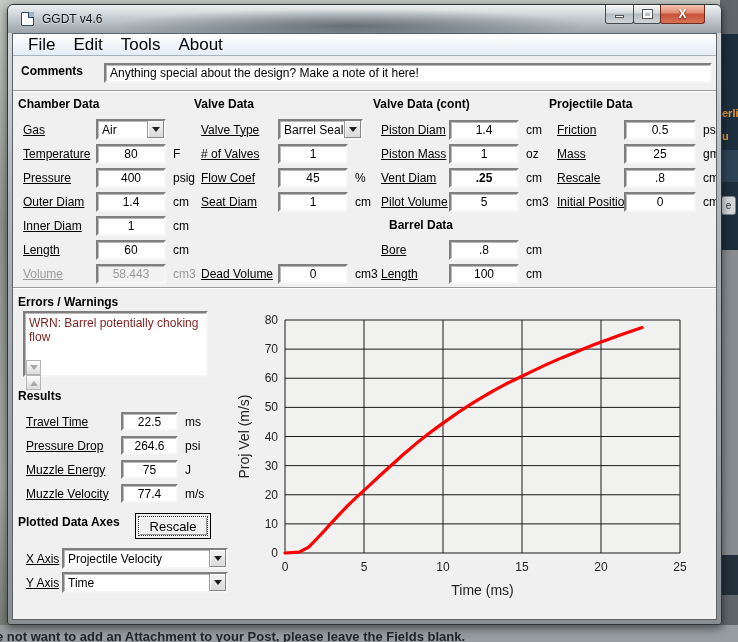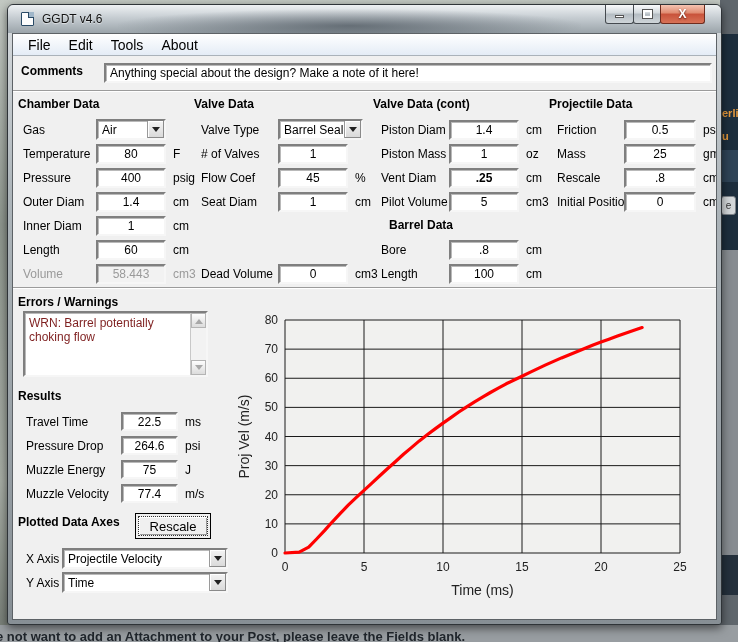--- a/index.html
+++ b/index.html
@@ -47,48 +47,48 @@
   .glyph-min { width:9px; height:3px; background:#fff; border:1px solid #555; margin-top:5px; }
   .glyph-max { width:9px; height:8px; border:2px solid #fff; outline:1px solid #555; background:transparent; }
   .glyph-close { color:#fff; font-weight:bold; font-size:12px; text-shadow:0 1px 2px rgba(60,10,0,.8); }
 
   .window-body { position:absolute; left:4px; right:4px; top:28px; bottom:4px;
                  background:#f0f0f0; border:1px solid #5d6periodic266;border:1px solid #5d6266; overflow:hidden; }
 
   .menubar { position:absolute; left:0; right:0; top:0; height:22px;
              background:linear-gradient(180deg,#ffffff,#e4ecf6); border-bottom:1px solid #aab2ba;
              display:flex; align-items:center; padding-left:6px; }
-  .menu-item { padding:2px 9px; font-size:14px; color:#000; }
+  .menu-item { padding:2px 9px; font-size:17px; color:#000; }
 
   
   .sep { position:absolute; left:0; right:0; height:2px; border-top:1px solid #9b9b9b; border-bottom:1px solid #ffffff; }
   .sec-title { position:absolute; font-weight:bold; font-size:12px; color:#000; white-space:nowrap; }
   .frow { position:absolute; display:flex; align-items:center; height:21px; white-space:nowrap; }
-  .flabel { font-size:12px; color:#000; }
+  .flabel { font-size:12px; color:#000;text-decoration:underline; }
   .tfield { height:20px; background:#fff; text-align:center; font-size:12px; line-height:17px;
             border:2px solid; border-color:#7f7f7f #f6f6f6 #f6f6f6 #7f7f7f; box-shadow:inset 1px 1px 0 #b9b9b9; }
   .tfield.disabled { background:#f2f2f2; color:#9a9a9a; }
   .unit { margin-left:7px; font-size:12px; }
   .combo { height:21px; background:#fff; border:2px solid; border-color:#7f7f7f #f6f6f6 #f6f6f6 #7f7f7f;
            box-shadow:inset 1px 1px 0 #b9b9b9; display:flex; align-items:center; }
   .combo-text { flex:1; padding-left:4px; font-size:12px; line-height:16px; }
   .combo-btn { width:17px; align-self:stretch; background:linear-gradient(180deg,#f4f4f4,#d8d8d8);
                border-left:1px solid #9a9a9a; box-shadow:inset -1px -1px 0 #8a8a8a, inset 1px 1px 0 #fff;
                display:flex; align-items:center; justify-content:center; }
   .arr-down { width:0; height:0; border:4px solid transparent; border-top:5px solid #222; margin-top:4px; }
 
   .btn-disabled { position:absolute; background:#f0f0f0; border:2px solid; border-color:#f8f8f8 #7f7f7f #7f7f7f #f8f8f8;
                   color:#a2a2a2; text-shadow:1px 1px 0 #fff; font-size:15px; display:flex; align-items:center; justify-content:center; }
   .btn-default { position:absolute; background:#f0f0f0; border:1px solid #000; padding:2px;
                  display:flex; align-items:center; justify-content:center; }
   .btn-default .inner { flex:1; height:100%; border:1px dotted #333; display:flex; align-items:center; justify-content:center;
                  font-size:13px; box-shadow:inset 1px 1px 0 #fff, inset -1px -1px 0 #9a9a9a; }
 
   .listbox { position:absolute; background:#fff; border:2px solid; border-color:#7f7f7f #f6f6f6 #f6f6f6 #7f7f7f;
-             box-shadow:inset 1px 1px 0 #b9b9b9; display:flex; }
+             box-shadow:inset 1px 1px 0 #b9b9b9; display:flex;flex-direction:column; }
   .list-text { flex:1; padding:3px 2px 0 4px; color:#7e1f1f; font-size:12px; line-height:14px; }
   .vscroll { width:16px; background:#f2f2f2; border-left:1px solid #c8c8c8; position:relative; }
   .scroll-btn { position:absolute; left:0; width:15px; height:15px; background:linear-gradient(180deg,#fdfdfd,#dcdcdc);
                 border:1px solid #b4b4b4; display:flex; align-items:center; justify-content:center; }
   .scroll-btn.up { top:0; } .scroll-btn.down { bottom:0; }
   .tri-up { width:0; height:0; border:4px solid transparent; border-bottom:5px solid #a8a8a8; margin-bottom:3px; }
   .tri-down { width:0; height:0; border:4px solid transparent; border-top:5px solid #a8a8a8; margin-top:3px; }
 
   
   #chart-svg { position:absolute; left:219px; top:266px; }

